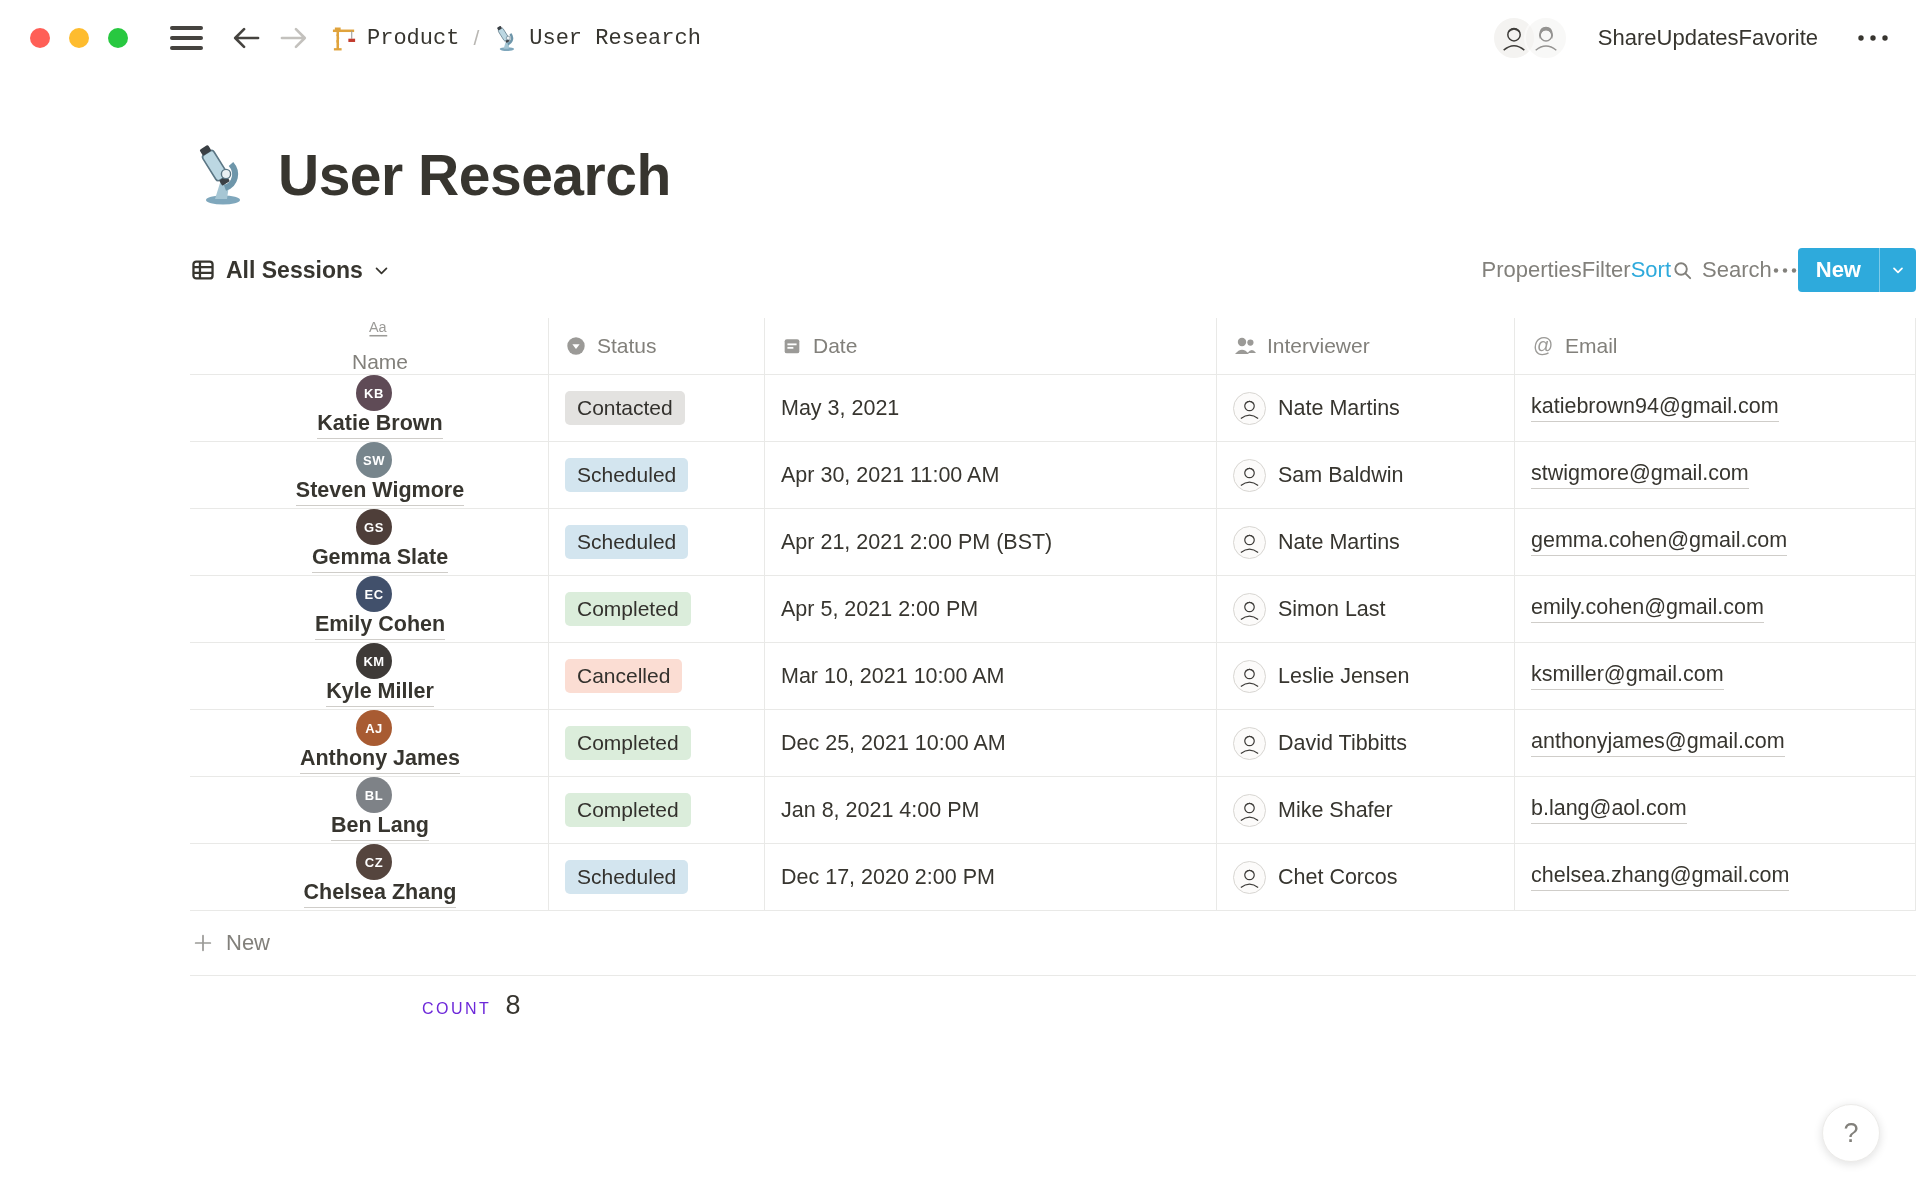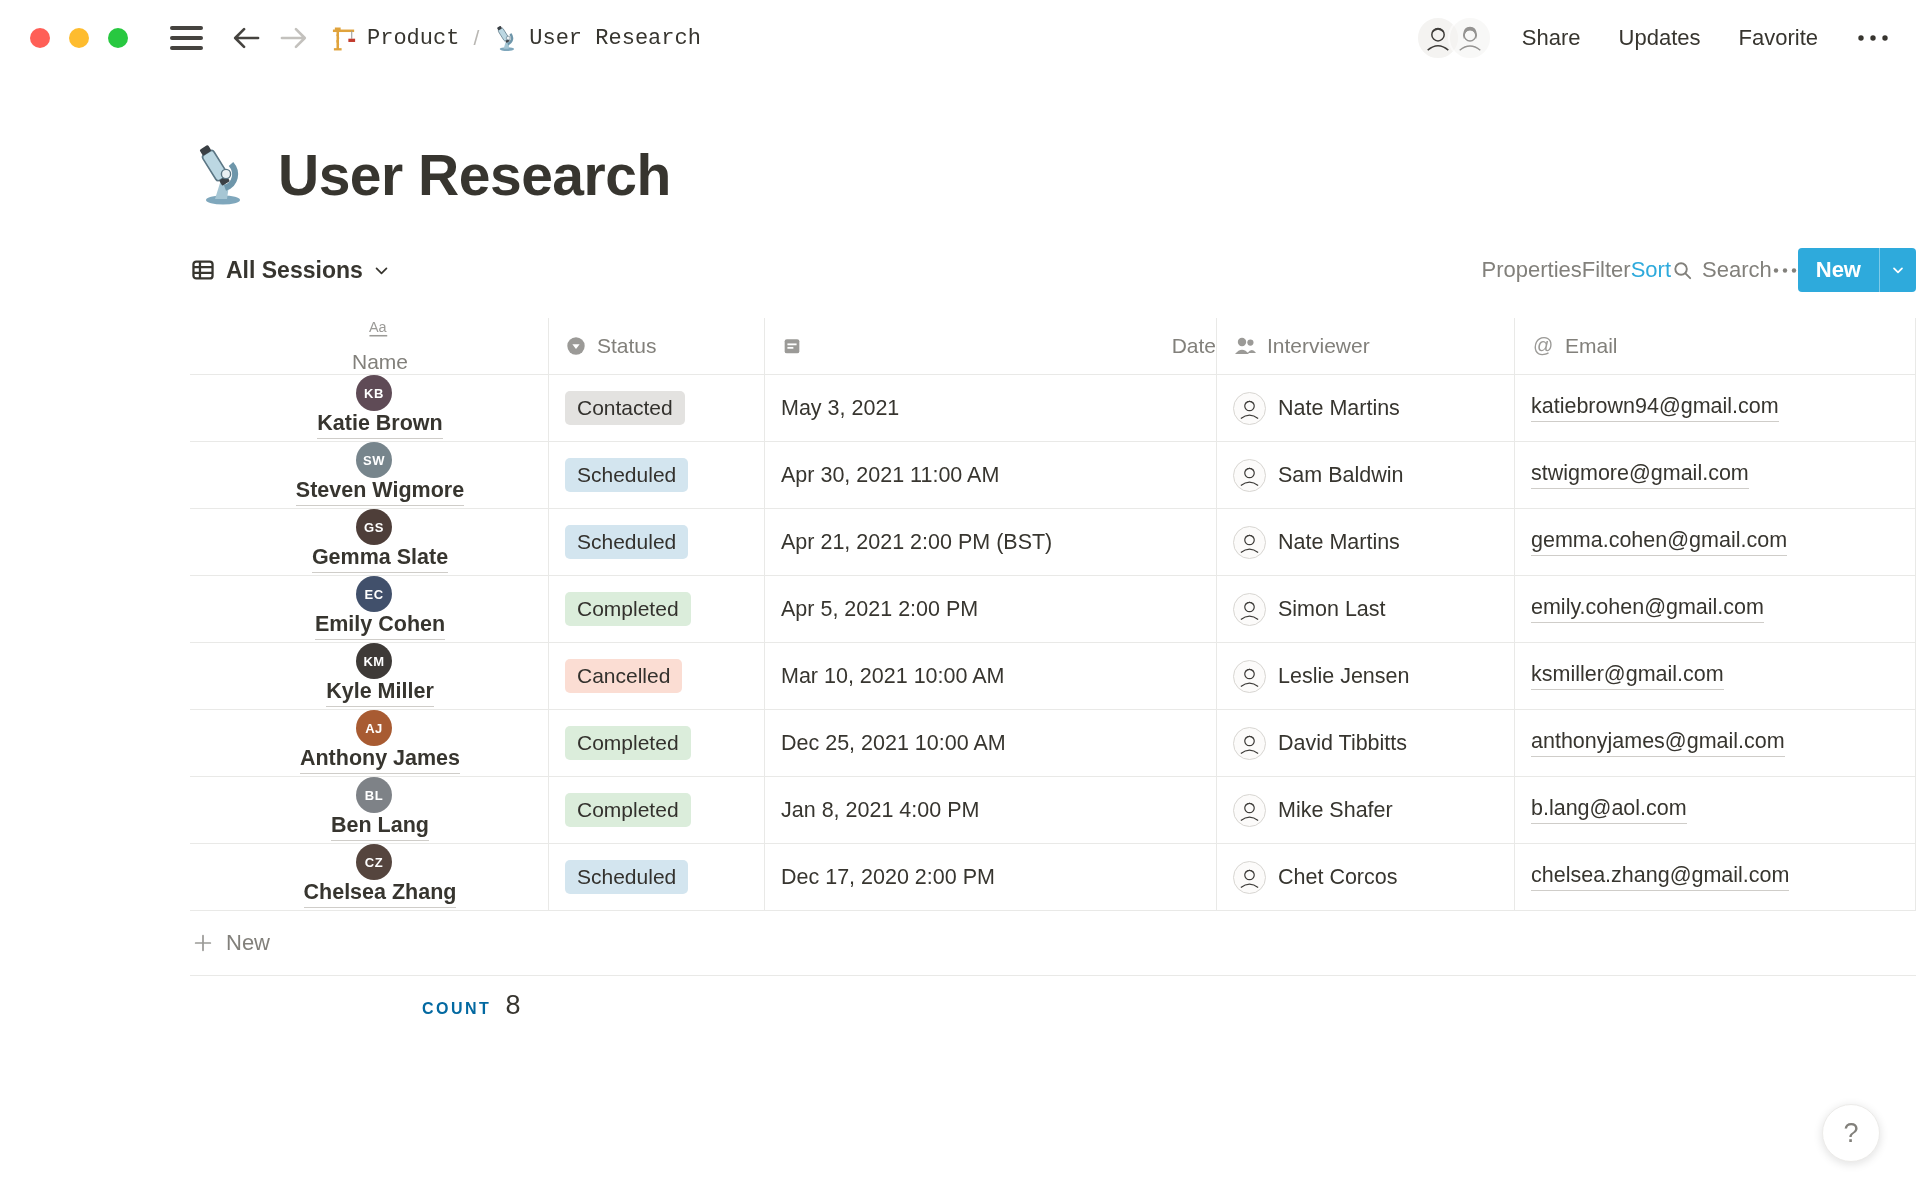--- a/index.html
+++ b/index.html
@@ -13,21 +13,21 @@
   .navarrows{display:flex;align-items:center;margin-left:22px;gap:10px;}
   .arrowbtn{width:40px;height:40px;display:flex;align-items:center;justify-content:center;}
   .crumbs{display:flex;align-items:center;margin-left:16px;font-size:22px;}
   .crumb{display:flex;align-items:center;gap:9px;cursor:pointer;font-family:Liberation Mono, monospace;}
   .crumb-sep{color:#B9B7B3;margin:0 14px;font-size:21px;}
   .spacer{flex:1}
   .presence{display:flex;margin-right:30px;}
   .pav{width:40px;height:40px;border-radius:50%;background:#F4F3F1;border:2px solid #fff;
     display:flex;align-items:center;justify-content:center;overflow:hidden;}
   .pav+.pav{margin-left:-12px;opacity:.55;}
-  .topaction{font-size:22px;color:#37352F;margin-left:38px;cursor:pointer;}
+  .topaction{font-size:22px;color:#37352F;cursor:pointer;}
   .topdots{margin-left:38px;display:flex;align-items:center;cursor:pointer;}
 
   .content{padding:0 0 0 190px;}
   .titlerow{margin-top:66px;display:flex;align-items:center;gap:24px;}
   .pagetitle{font-size:57px;font-weight:700;letter-spacing:-.5px;color:#37352F;}
 
   .toolbar{margin-top:36px;height:52px;display:flex;align-items:center;width:1726px;}
   .viewswitch{display:flex;align-items:center;gap:10px;cursor:pointer;}
   .viewname{font-size:23px;font-weight:700;}
   .tb-right{margin-left:auto;display:flex;align-items:center;}
@@ -40,35 +40,35 @@
 
   .table{margin-top:22px;width:1726px;}
   .thead{display:flex;height:56px;border-bottom:1px solid #E9E9E7;}
   .hcell{display:flex;align-items:center;gap:10px;color:#82807B;font-size:21px;
     padding-left:16px;border-right:1px solid #E9E9E7;box-sizing:border-box;cursor:pointer;}
   .trow{display:flex;height:66px;border-bottom:1px solid #E9E9E7;}
   .cell{display:flex;align-items:center;padding-left:16px;border-right:1px solid #E9E9E7;
     box-sizing:border-box;font-size:21.5px;color:#37352F;overflow:hidden;white-space:nowrap;}
   .c-name,.h-name{width:359px;padding-left:22px;flex-direction:column;}
   .c-status,.h-status{width:216px;}
-  .c-date,.h-date{width:452px;justify-content:space-between;}
+  .c-date,.h-date{width:452px;}
   .c-int,.h-int{width:298px;}
   .c-email,.h-email{width:401px;}
   .avatar{width:36px;height:36px;border-radius:50%;margin-right:12px;flex:none;
     display:flex;align-items:center;justify-content:center;color:#fff;font-size:13px;
     font-weight:700;letter-spacing:.5px;}
   .pname{font-weight:700;border-bottom:1.5px solid #CFCDC9;padding-bottom:2px;cursor:pointer;}
   .badge{padding:4px 12px;border-radius:5px;font-size:21px;color:#33312D;line-height:1.25;}
   .iavatar{width:31px;height:31px;border-radius:50%;background:#FCFBFA;border:1px solid #D8D6D2;
     margin-right:12px;flex:none;display:flex;align-items:center;justify-content:center;overflow:hidden;}
   .email{border-bottom:1.5px solid #CFCDC9;padding-bottom:2px;cursor:pointer;}
   .newrow{display:flex;align-items:center;gap:12px;height:64px;border-bottom:1px solid #E9E9E7;
     color:#82807B;font-size:22px;cursor:pointer;padding-left:2px;}
   .countrow{display:flex;align-items:baseline;margin-top:14px;padding-left:232px;}
-  .countlabel{font-size:16px;letter-spacing:2.5px;color:#0369a1;font-weight:bold;}
+  .countlabel{font-size:16px;letter-spacing:2.5px;color:#6d28d9;}
   .countvalue{font-size:27px;color:#37352F;margin-left:14px;font-weight:400;}
 
   .helpbtn{position:fixed;right:40px;bottom:38px;width:56px;height:56px;border-radius:50%;
     background:#fff;border:1px solid #ECEBE9;box-shadow:0 2px 10px rgba(15,15,15,.13);
     display:flex;align-items:center;justify-content:center;font-size:27px;color:#82807B;cursor:pointer;}
   svg{display:block}
 </style>
 </head>
 <body>
 

